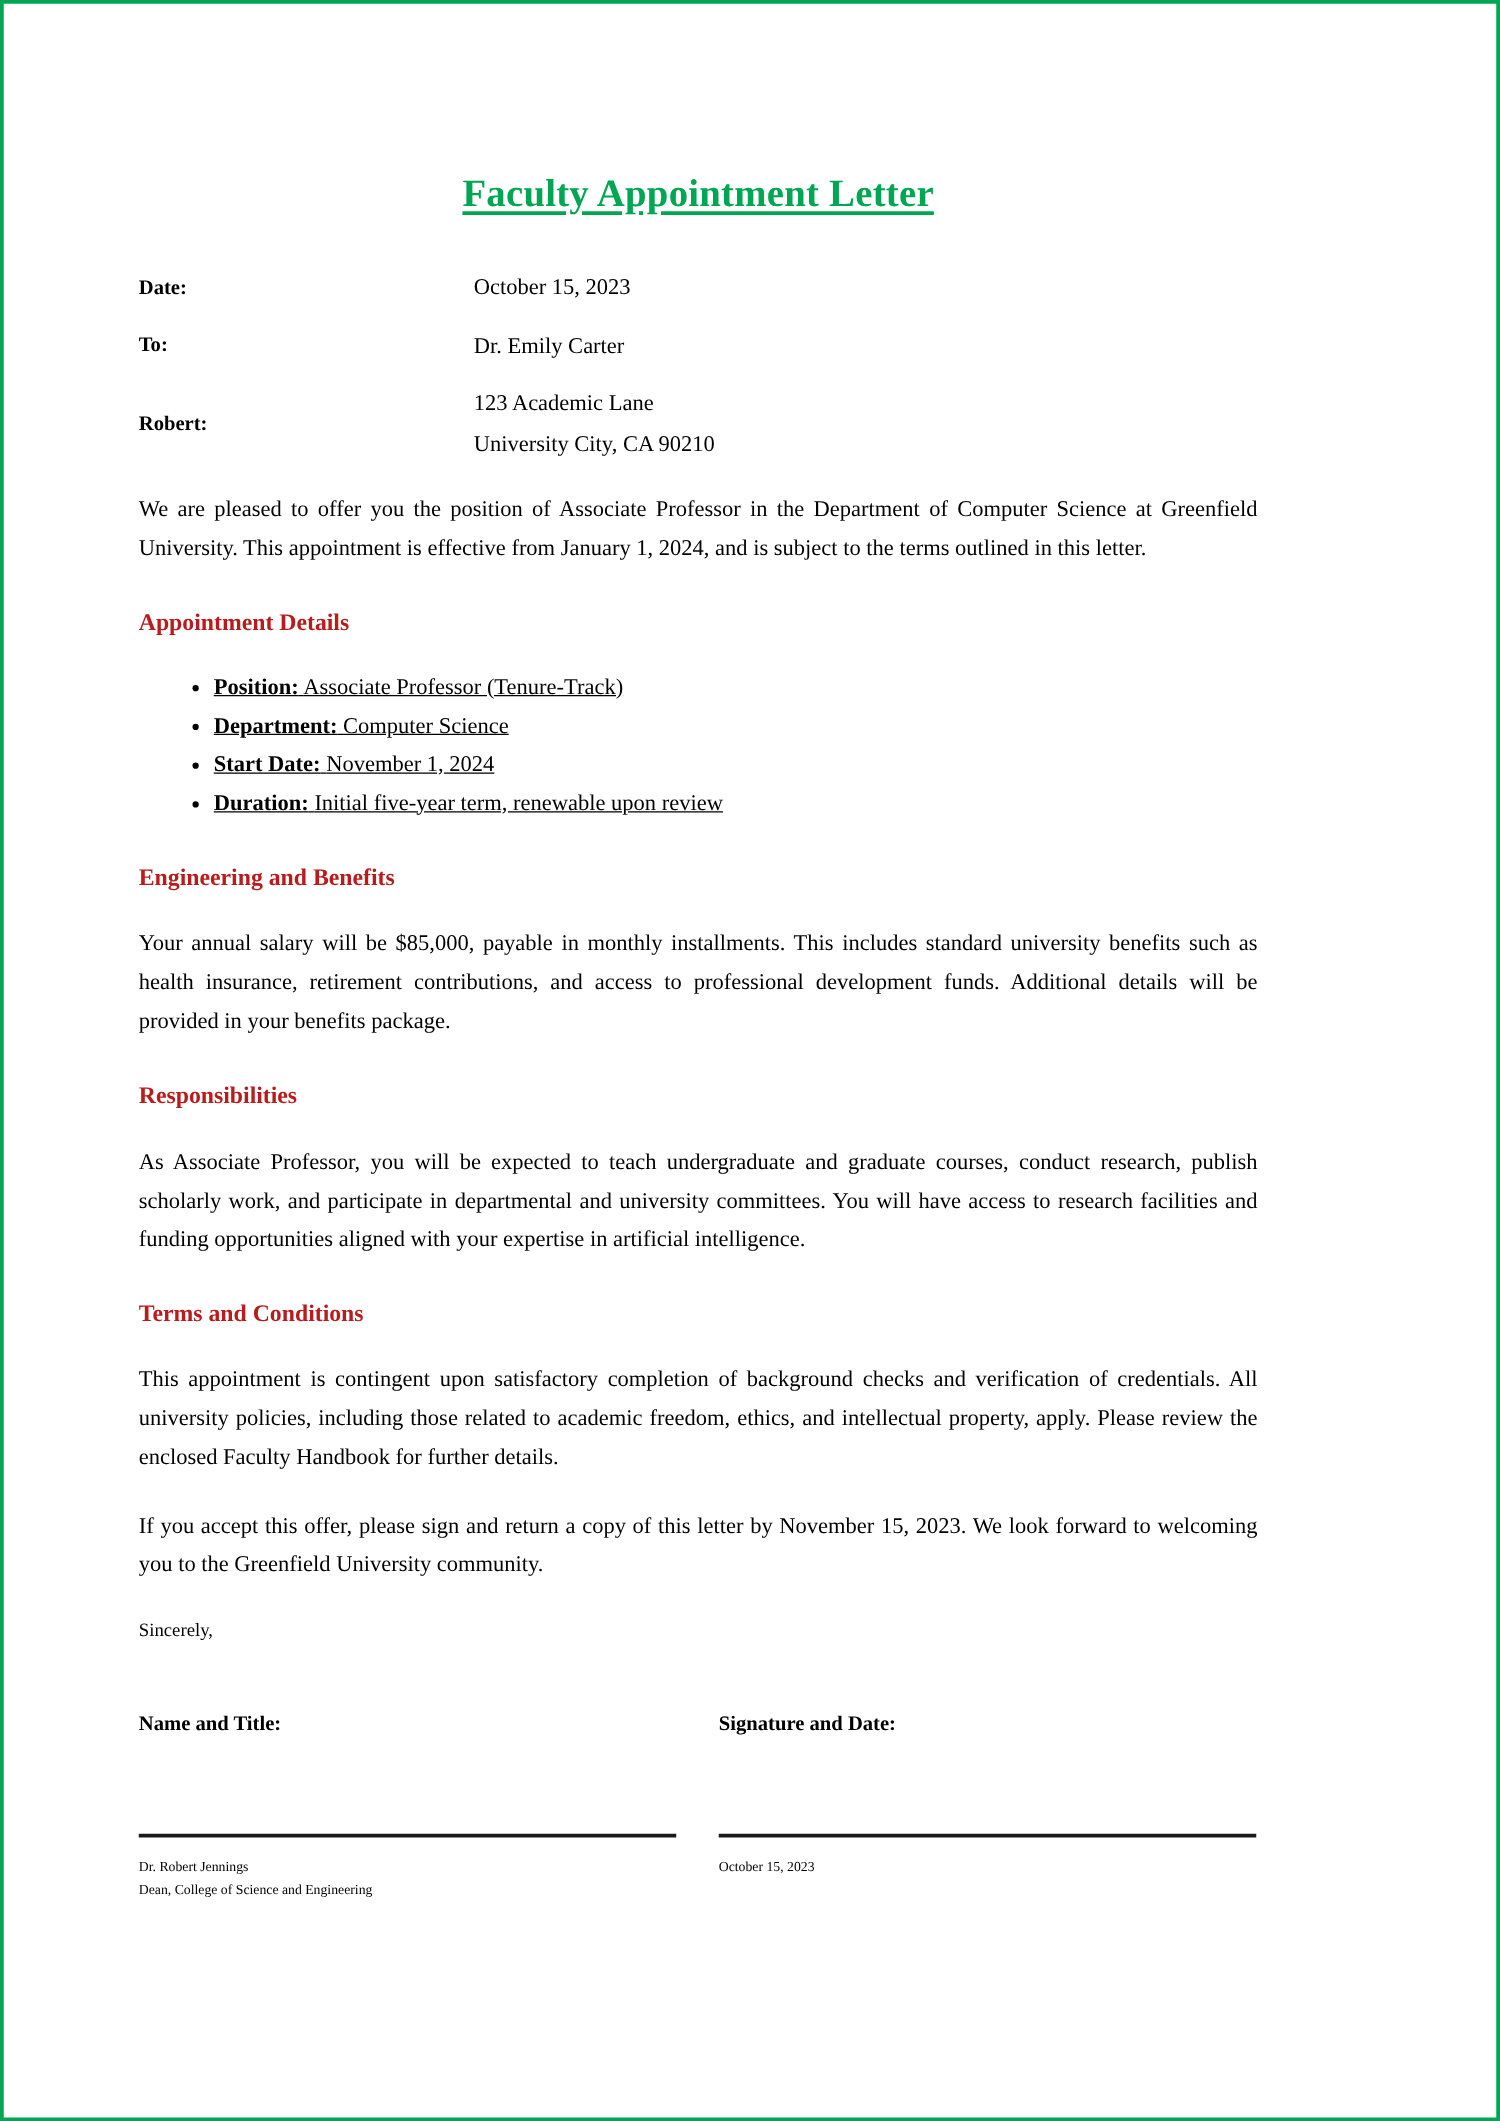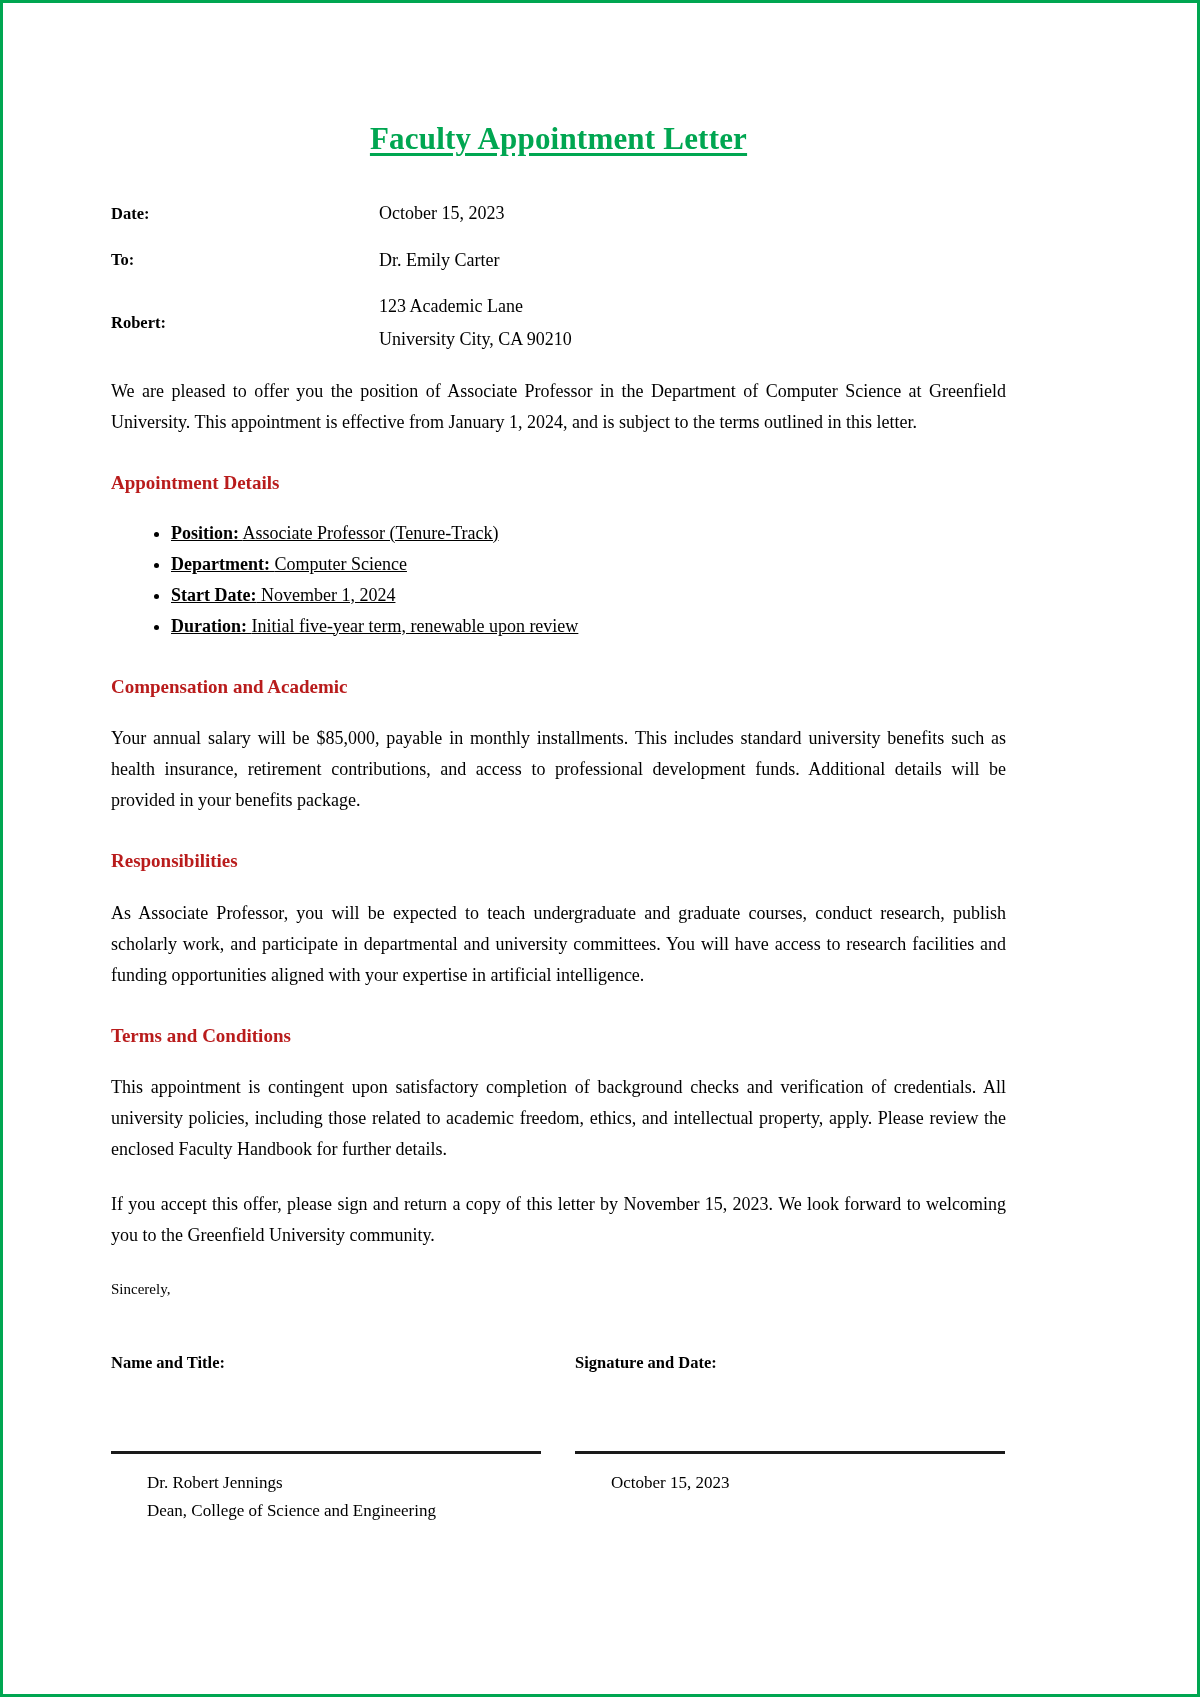--- a/index.html
+++ b/index.html
@@ -16,21 +16,21 @@
     width: 1200px;
     height: 1697px;
     box-sizing: border-box;
     background: #ffffff;
     border: 3px solid #00a651;
     overflow: hidden;
   }
   .content {
     position: absolute;
     left: 108px;
-    top: 0;
+    top: 16px;
     width: 895px;
   }
 
   .doc-title {
     margin: 0;
     padding-top: 118px;
     text-align: center;
     color: #00a651;
     font-size: 31px;
     font-weight: bold;
@@ -125,23 +125,22 @@
     line-height: 1.3;
   }
   .sig-rule {
     width: 430px;
     height: 0;
     border-top: 3px solid #1a1a1a;
     margin-top: 77px;
   }
   .sig-name {
     margin-top: 15px;
-    font-size: 17px;
+    font-size: 11px;
     line-height: 1.65;
-    margin-left: 36px;
   }
 </style>
 </head>
 <body>
 
 <div class="page">
   <div class="content">
 
     <h1 class="doc-title"><span>Faculty Appointment Letter</span></h1>
 
@@ -176,21 +175,21 @@
 
     <h2 class="section-head">Appointment Details</h2>
 
     <ul class="detail-list">
       <li><span class="k">Position:</span> <span>Associate Professor (Tenure-Track)</span></li>
       <li><span class="k">Department:</span> <span>Computer Science</span></li>
       <li><span class="k">Start Date:</span> <span>November 1, 2024</span></li>
       <li><span class="k">Duration:</span> <span>Initial five-year term, renewable upon review</span></li>
     </ul>
 
-    <h2 class="section-head">Compensation and Academic</h2>
+    <h2 class="section-head">Engineering and Benefits</h2>
     <p class="body-para">Your annual salary will be $85,000, payable in monthly installments. This includes standard university benefits such as health insurance, retirement contributions, and access to professional development funds. Additional details will be provided in your benefits package.</p>
 
     <h2 class="section-head">Responsibilities</h2>
     <p class="body-para">As Associate Professor, you will be expected to teach undergraduate and graduate courses, conduct research, publish scholarly work, and participate in departmental and university committees. You will have access to research facilities and funding opportunities aligned with your expertise in artificial intelligence.</p>
 
     <h2 class="section-head">Terms and Conditions</h2>
     <p class="body-para">This appointment is contingent upon satisfactory completion of background checks and verification of credentials. All university policies, including those related to academic freedom, ethics, and intellectual property, apply. Please review the enclosed Faculty Handbook for further details.</p>
     <p class="body-para">If you accept this offer, please sign and return a copy of this letter by November 15, 2023. We look forward to welcoming you to the Greenfield University community.</p>
 
     <div class="closing">Sincerely,</div>

